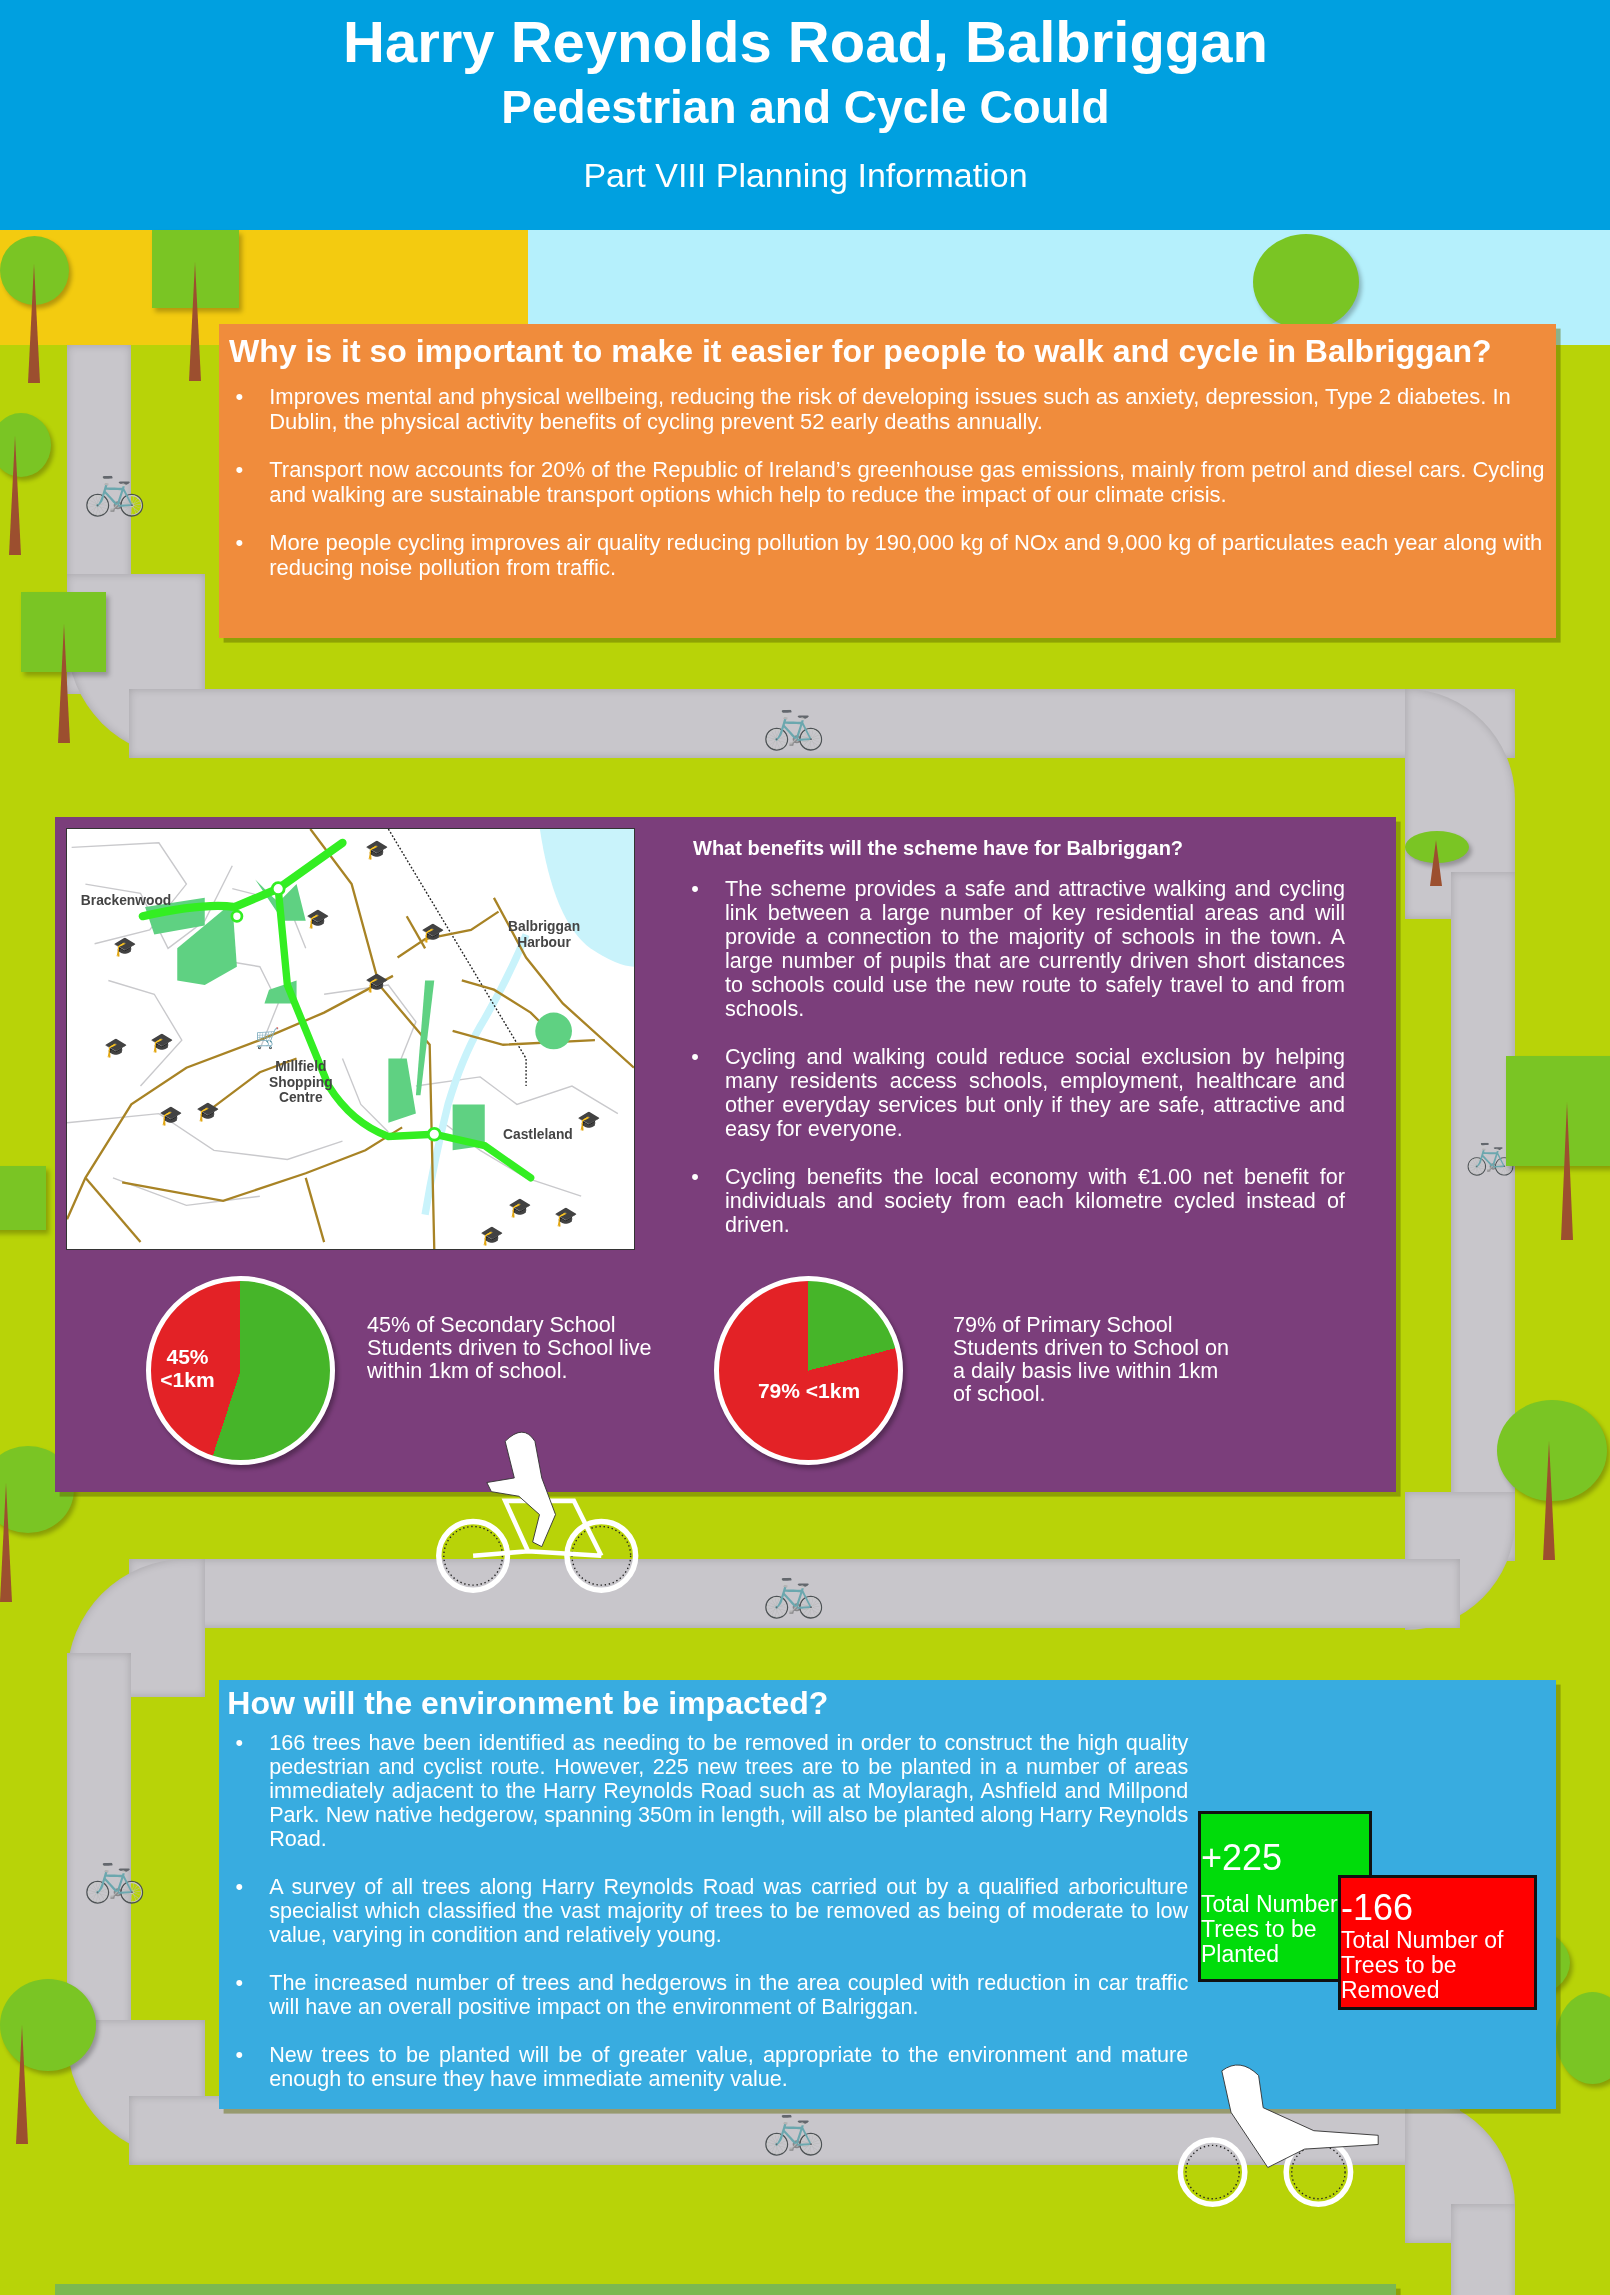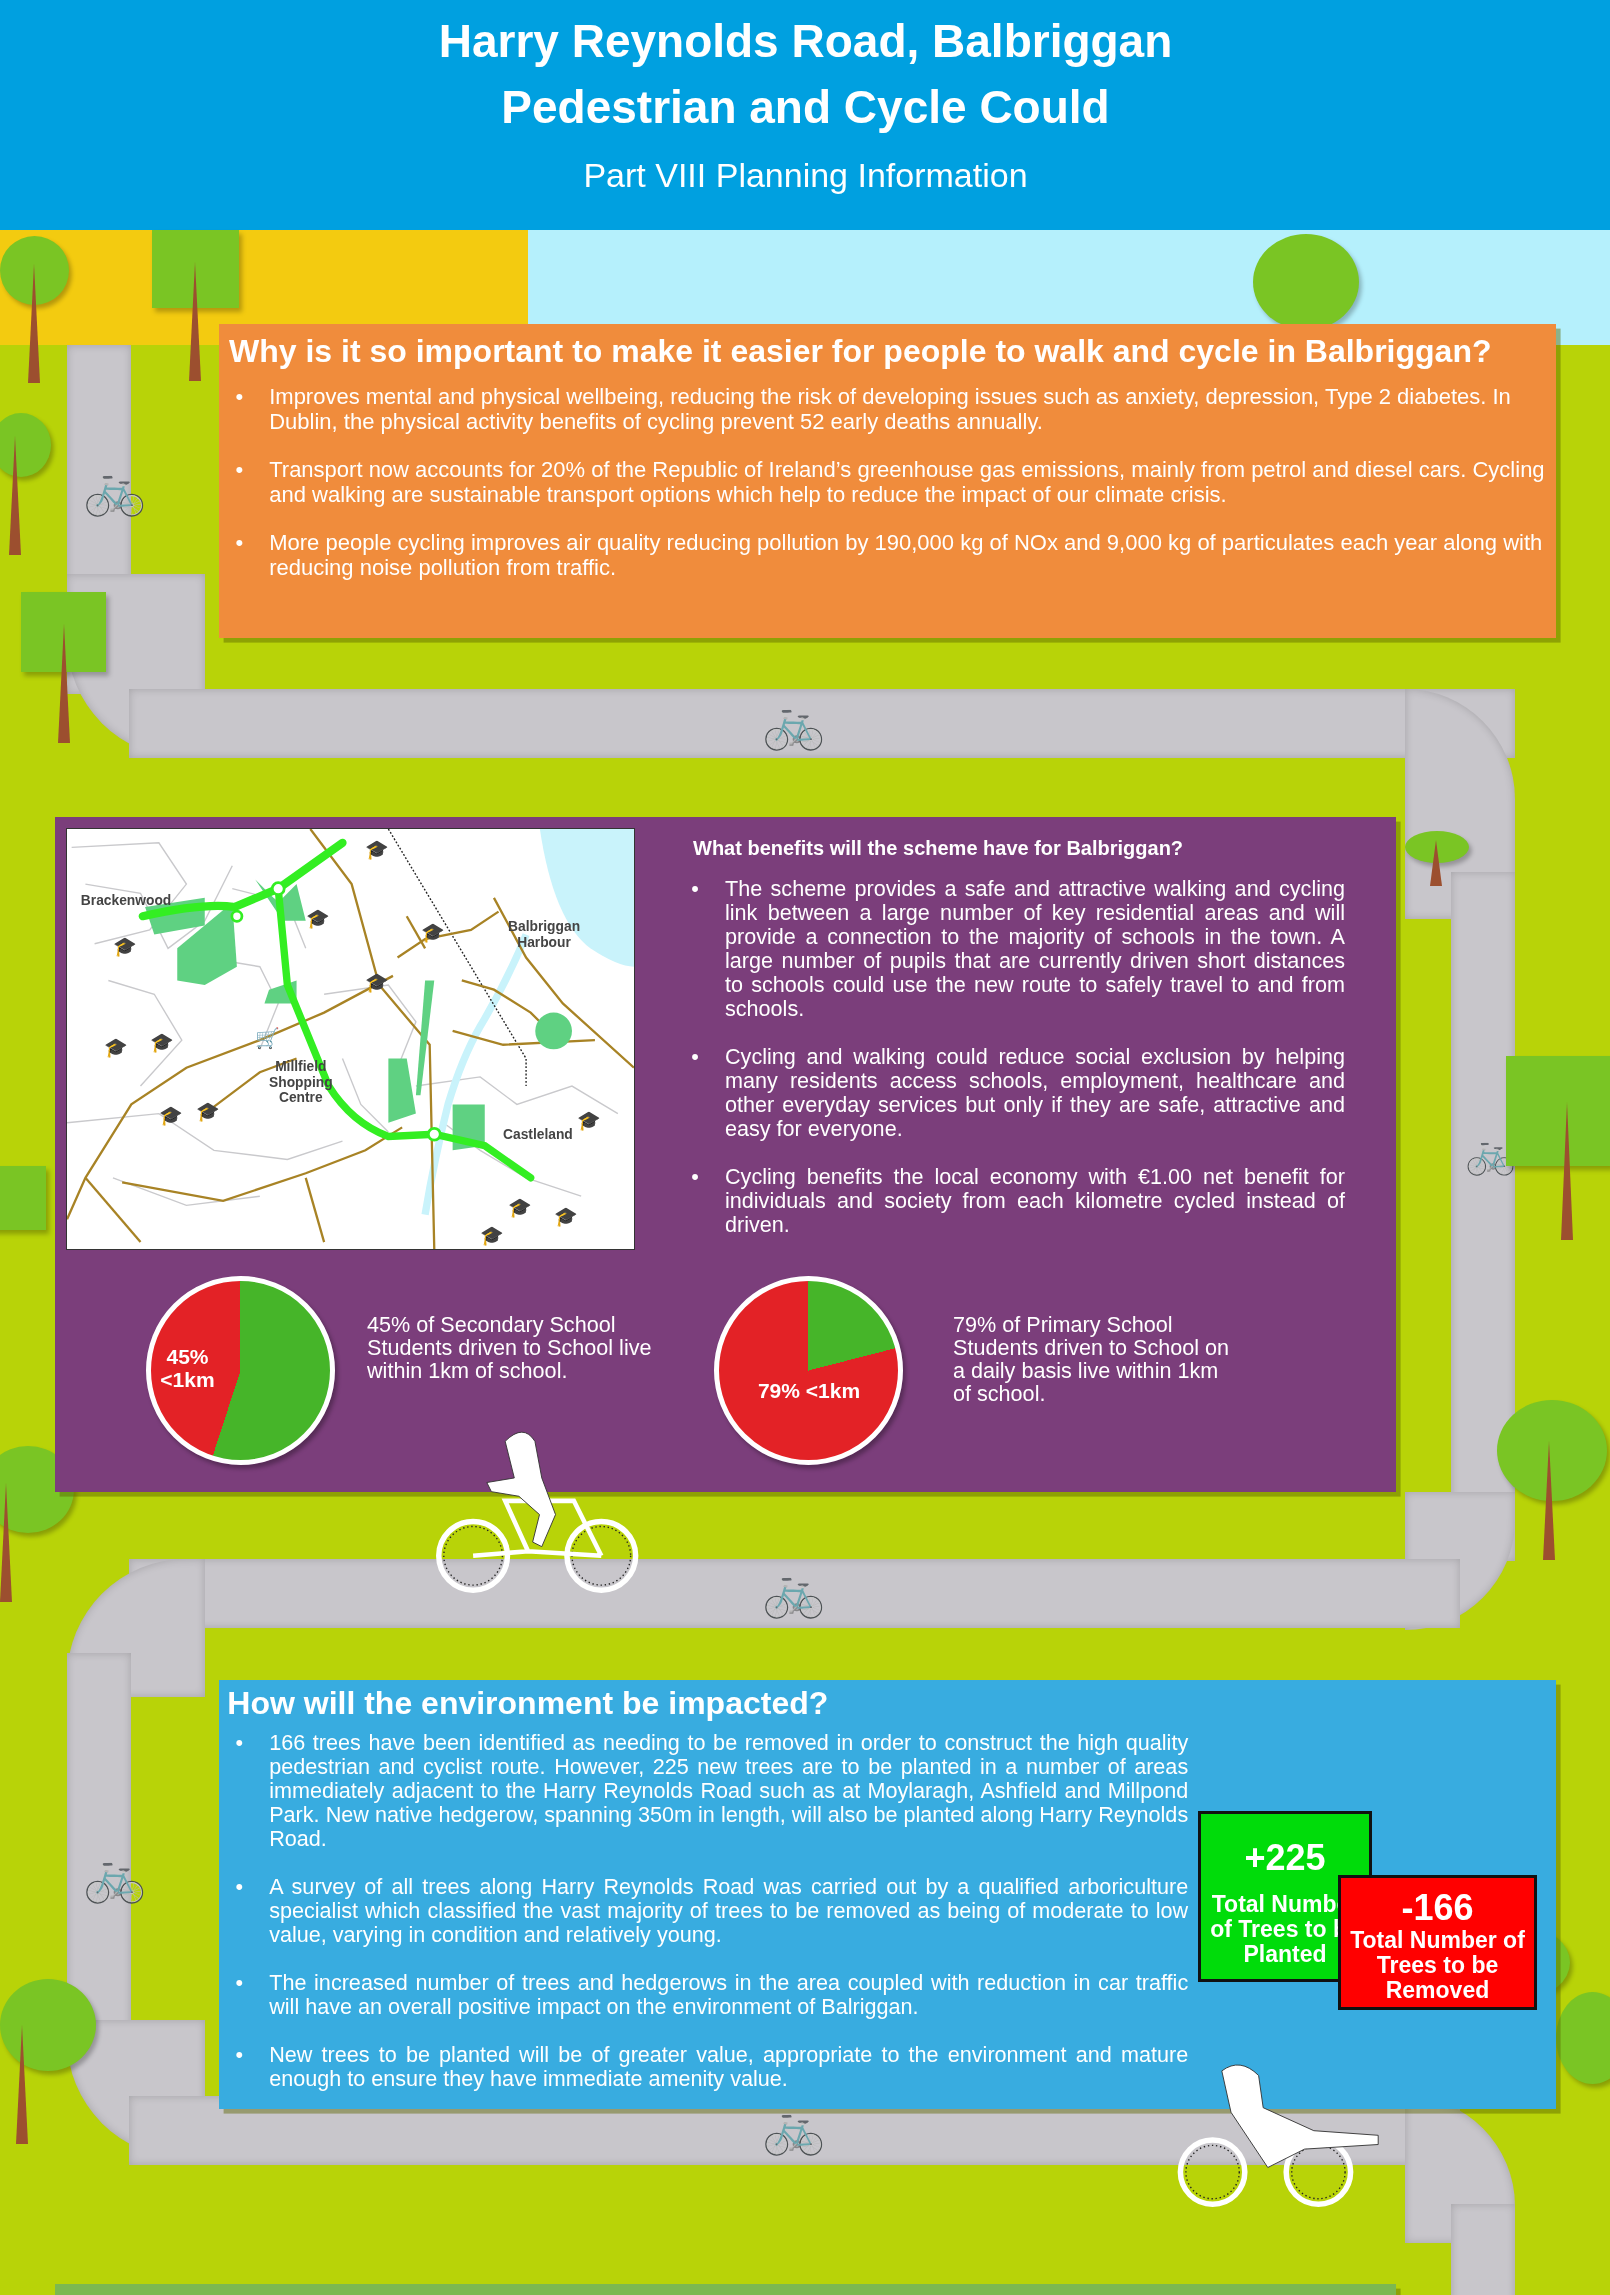--- a/index.html
+++ b/index.html
@@ -1,20 +1,20 @@
 <!DOCTYPE html>
 <html style="font-size:7.3px"><head>
 <meta charset="utf-8">
 <style>
   html,body{margin:0;padding:0;}
   body{width:1611px;height:3186px;position:relative;overflow:hidden;background:#b8d308;font-family:"Liberation Sans",sans-serif;}
   .abs{position:absolute;}
   
   #header{left:0;top:0;width:1611px;height:230px;background:#00a0e0;text-align:center;color:#fff;}
-  #header .t1{position:absolute;left:0;right:0;top:13.8px;font-size:46px;font-weight:bold;line-height:55px;}
+  #header .t1{position:absolute;left:0;right:0;top:13.8px;font-size:58px;font-weight:bold;line-height:55px;}
   #header .t2{position:absolute;left:0;right:0;top:80px;font-size:46px;font-weight:bold;line-height:55px;}
   #header .t3{position:absolute;left:0;right:0;top:152px;font-size:34px;line-height:46px;}
   
   #sun{left:0;top:230px;width:574px;height:115px;background:linear-gradient(90deg,#f3cb10 0 528px,#b5ecfb 597px);}
   #sky{left:528px;top:230px;width:1083px;height:115px;background:#b5f0fc;}
   
   .road{position:absolute;background:#c8c6cb;box-shadow:inset 0 0 8.3px rgba(0,0,0,.18);}
   
   .tree{position:absolute;}
   .canopy{position:absolute;background:#7ac524;box-shadow:2.8px 3.7px 4.6px rgba(0,0,0,.25);}
@@ -34,21 +34,21 @@
   #box2 h2{position:absolute;left:638px;top:13.8px;font-size:20px;}
   #box2 ul{position:absolute;left:629px;top:60px;width:661px;}
   #box2 li{text-align:justify;font-size:21.6px;line-height:24px;margin-bottom:24px;}
   .pie{position:absolute;width:179px;height:179px;border-radius:50%;border:5.5px solid #fff;box-shadow:2.8px 3.7px 4.6px rgba(0,0,0,.3);}
   .pie-label{position:absolute;color:#fff;font-weight:bold;font-size:21px;text-align:center;line-height:23px;}
   .pie-caption{position:absolute;color:#fff;font-size:21.6px;line-height:23px;}
   #box3{left:219px;top:1680px;width:1337px;height:429px;background:#38ace0;}
   #box3 h2{position:absolute;left:8.3px;top:6.4px;}
   #box3 ul{position:absolute;left:9.2px;top:51px;width:960px;}
   #box3 li{text-align:justify;font-size:21.6px;line-height:24px;margin-bottom:24px;}
-  .stat{position:absolute;border:3.2px solid #111;color:#fff;font-weight:bold;text-align:center;}
+  .stat{position:absolute;border:3.2px solid #111;color:#fff;font-weight:normal;}
   .stat .num{font-size:36px;line-height:41px;}
   .stat .lbl{font-size:23px;line-height:25px;}
   #box4{left:55px;top:2284px;width:1341px;height:705px;background:#7cb850;}
   #box4 h2{position:absolute;left:10px;top:5.5px;}
 </style>
 </head>
 <body>
 
 <div id="header" class="abs">
   <div class="t1">Harry Reynolds Road, Balbriggan</div>

